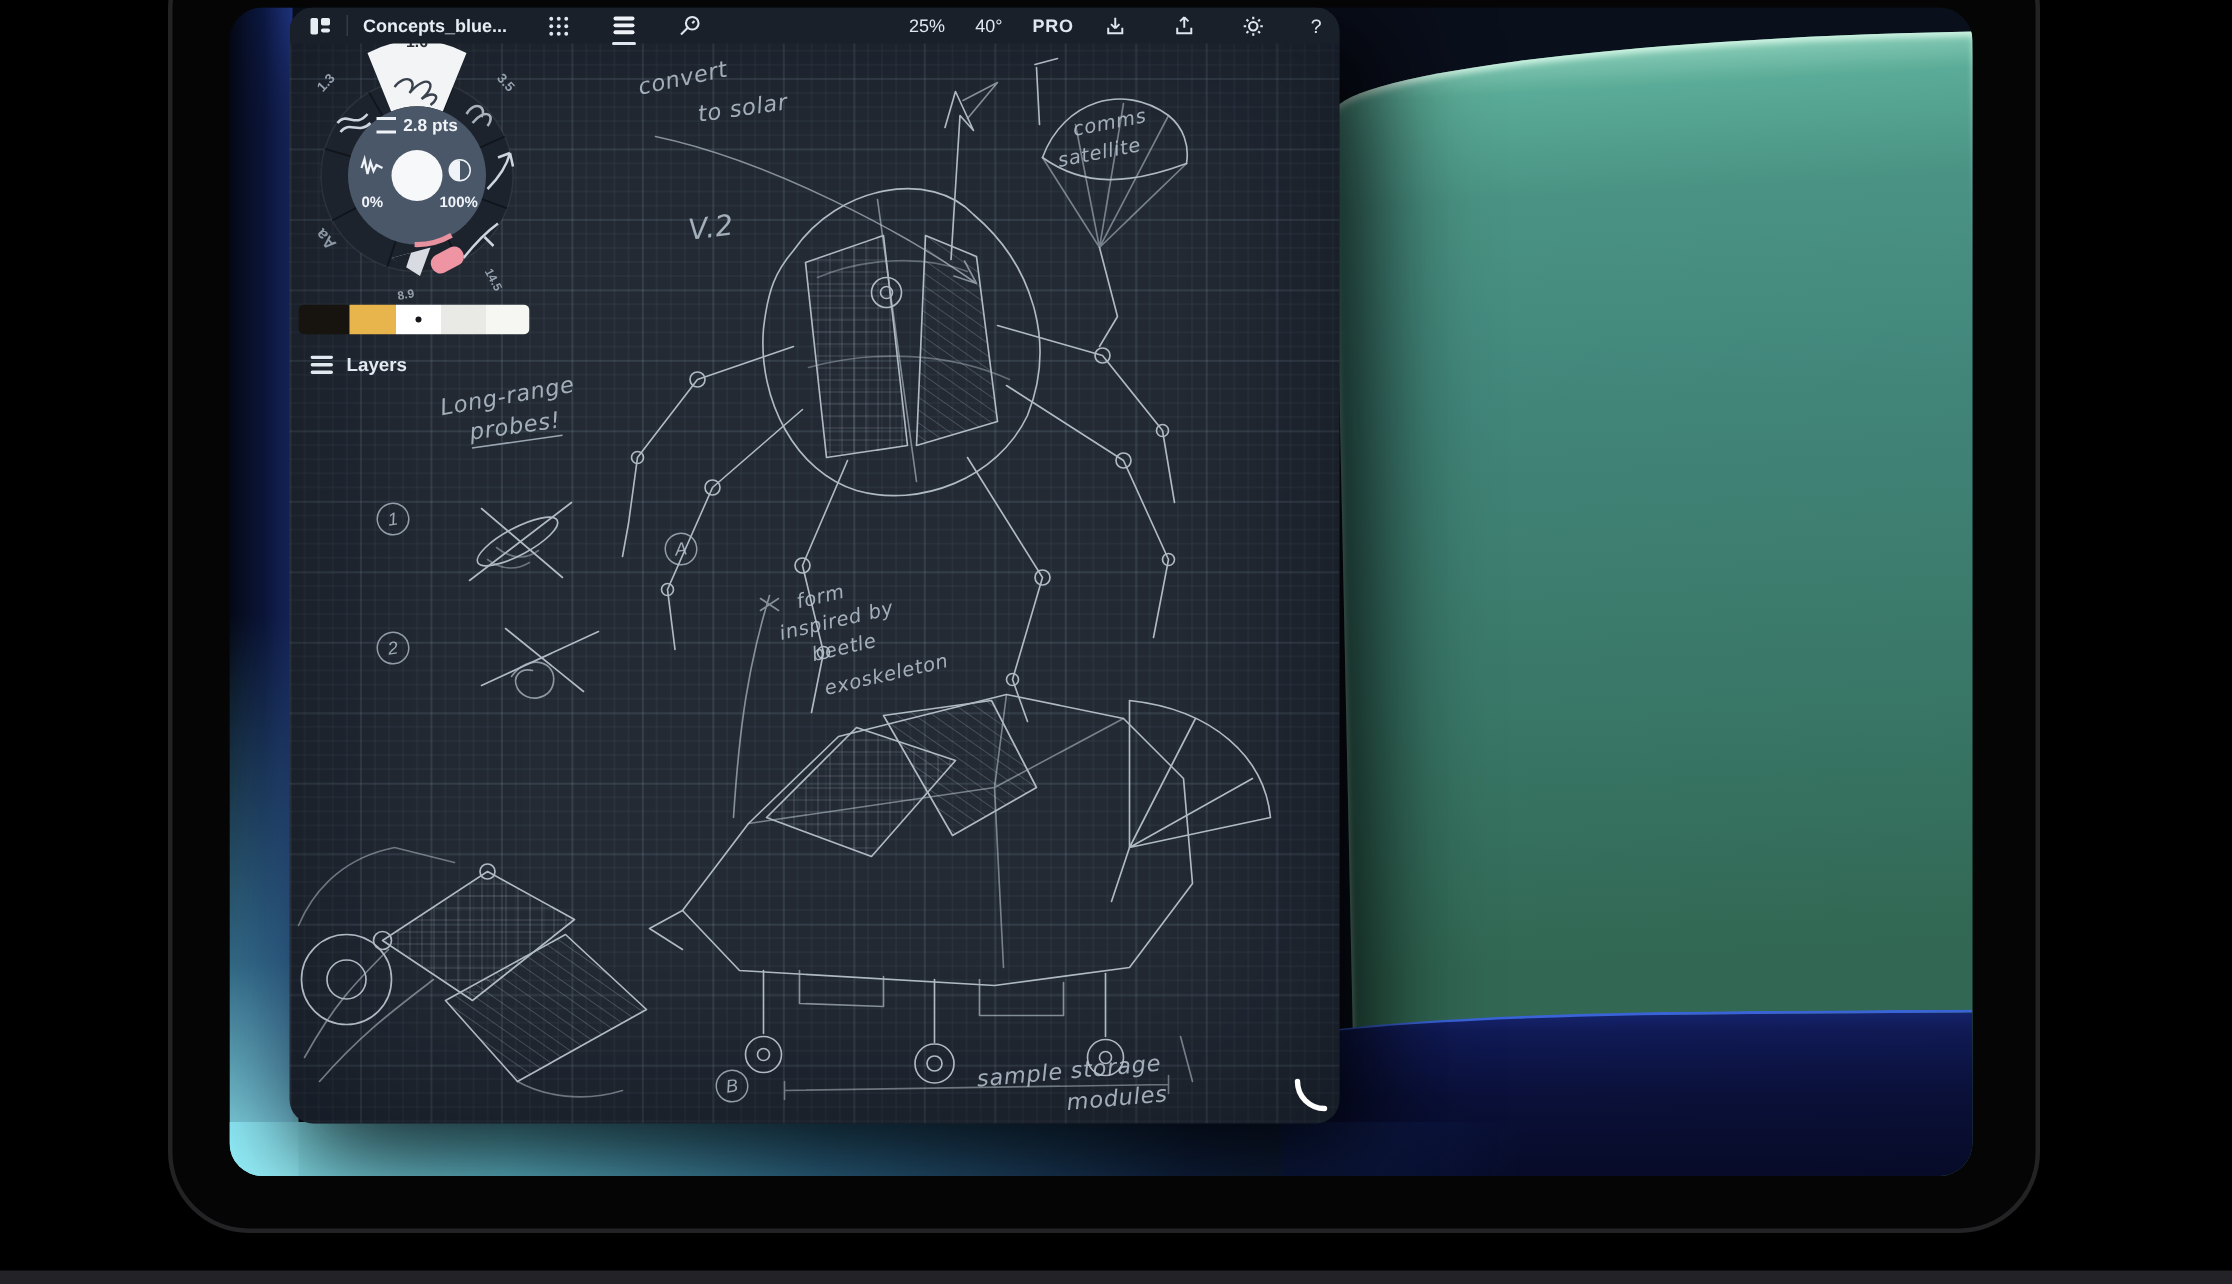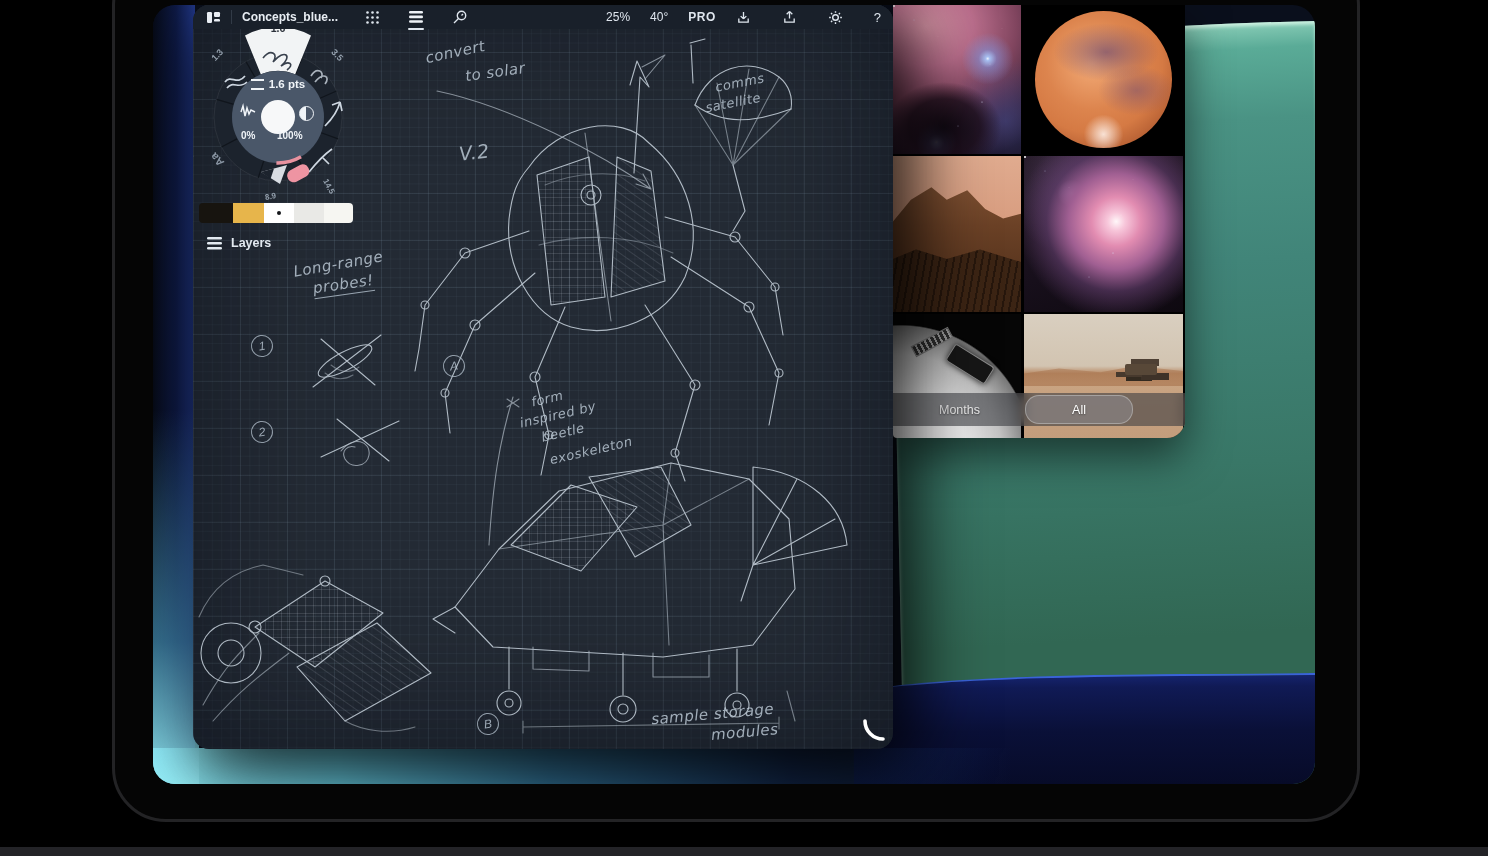--- a/index.html
+++ b/index.html
@@ -132,39 +132,20 @@
 <div class="stage">
   <div class="device">
     <div class="screen">
 
       <div class="wall-left"></div>
       <div class="wall-sphere"></div>
       <div class="wall-sea"></div>
       <div class="wall-glow"></div>
       <div class="wall-glow2"></div>
 
-      <div class="photos">
-        <div class="photo photo-horsehead"></div>
-        <div class="photo photo-mars-globe">
-          <div class="mars-ball"></div>
-        </div>
-        <div class="photo photo-mars-surface"></div>
-        <div class="photo photo-orion"></div>
-        <div class="photo photo-spacecraft">
-          <div class="sat-panel"></div>
-          <div class="sat-body"></div>
-        </div>
-        <div class="photo photo-rover">
-          <div class="rover"></div>
-        </div>
-        <div class="zoom-bar">
-          <span class="zoom-months">Months</span>
-          <span class="zoom-pill">All</span>
-        </div>
-      </div>
 
       <div class="concepts">
         <div class="canvas"></div>
 
         <svg class="sketch" width="700" height="744" viewBox="0 0 700 744">
           <defs>
             <pattern id="gridp" width="8" height="8" patternUnits="userSpaceOnUse">
               <path d="M0 0H8M0 0V8" stroke="rgba(215,228,240,.5)" stroke-width=".7" fill="none"></path>
             </pattern>
             <pattern id="xh" width="7" height="7" patternUnits="userSpaceOnUse" patternTransform="rotate(35)">
@@ -365,23 +346,23 @@
             </g>
             <g stroke="#f0f4f8" stroke-width="1.5" fill="none">
               <path d="M66,98 L68,92 L70,102 L72,94 L74,100 L76,96 L80,98"></path>
             </g>
           </svg>
           <span class="wlbl-active">1.6</span>
           <span class="lbl" style="left:36px;top:36px;transform:rotate(-47deg);">1.3</span>
           <span class="lbl" style="left:156px;top:36px;transform:rotate(47deg);">3.5</span>
           <span class="lbl" style="left:146px;top:168px;font-size:8px;transform:rotate(62deg);">14.5</span>
           <span class="lbl" style="left:90px;top:178px;font-size:8px;transform:rotate(-10deg);">8.9</span>
-          <span class="wlbl-pts"><span class="bars"></span><span>1.6 pts</span></span>
+          <span class="wlbl-pts"><span class="bars"></span><span>2.8 pts</span></span>
           <span class="wlbl-sm" style="left:66px;top:116px;">0%</span>
-          <span class="wlbl-sm" style="left:102px;top:116px;text-align:right;">100%</span>
+          <span class="wlbl-sm" style="left:118px;top:116px;text-align:right;">100%</span>
           <span class="halfmoon"></span>
         </div>
 
         <div class="palette">
           <div class="swatch" style="width: 34px; background: rgb(23, 20, 15);"></div>
           <div class="swatch" style="width: 31px; background: rgb(231, 181, 75);"></div>
           <div class="swatch sel" style="width: 30px; background: rgb(255, 255, 255);"></div>
           <div class="swatch" style="width: 30px; background: rgb(233, 233, 230);"></div>
           <div class="swatch" style="width: 29px; background: rgb(246, 246, 242);"></div>
         </div>

